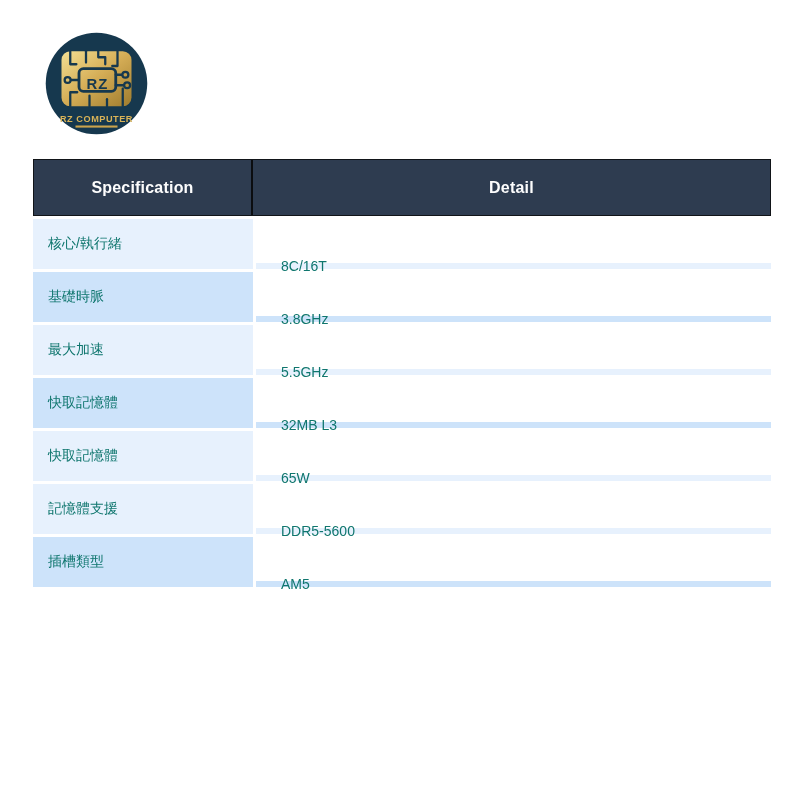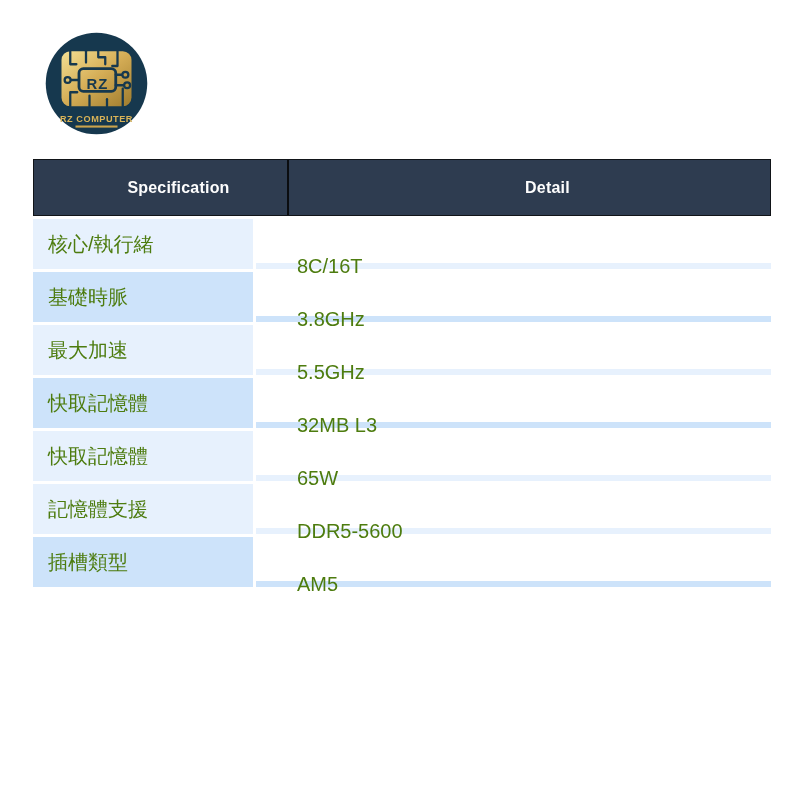--- a/index.html
+++ b/index.html
@@ -28,43 +28,42 @@
     margin-bottom: 3px;
   }
   .th {
     display: flex;
     align-items: center;
     justify-content: center;
     color: #fdfdfd;
     font-size: 16px;
     font-weight: 600;
     letter-spacing: 0.2px;
-    margin-left: 36px;
   }
   .th-spec {
     width: 219px;
     border-right: 2px solid #0b0d10;
   }
   .th-detail { flex: 1; }
   .table-body {
     display: grid;
     grid-template-columns: 220px 1fr;
     grid-auto-rows: 50px;
     column-gap: 3px;
     row-gap: 3px;
     background: #ffffff;
   }
   .cell {
     display: flex;
     align-items: center;
-    font-size: 20px;
-    color: #4d7c0f;
+    font-size: 14px;
+    color: #0f766e;
   }
   .cell-spec { padding-left: 15px; }
-  .cell-detail { padding-left: 41px; margin-top: 44px; }
+  .cell-detail { padding-left: 25px; margin-top: 44px; }
   .row-light { background: #e7f1fd; }
   .row-dark  { background: #cde3fa; }
 </style>
 </head>
 <body>
 
 <svg class="logo" viewBox="0 0 120 120" aria-hidden="true">
   <defs>
     <linearGradient id="gold" x1="0" y1="0" x2="1" y2="1">
       <stop offset="0" stop-color="#f4e093"></stop>

